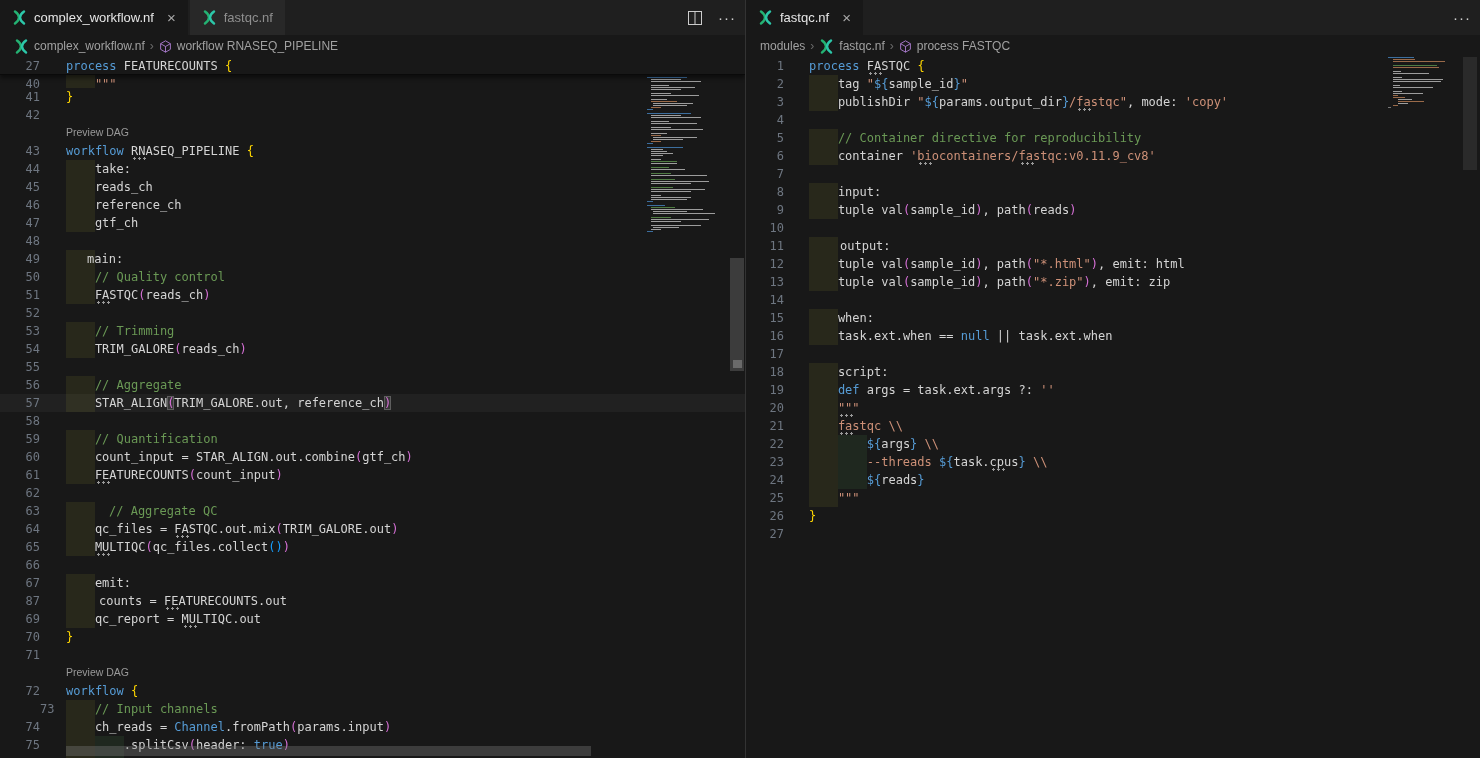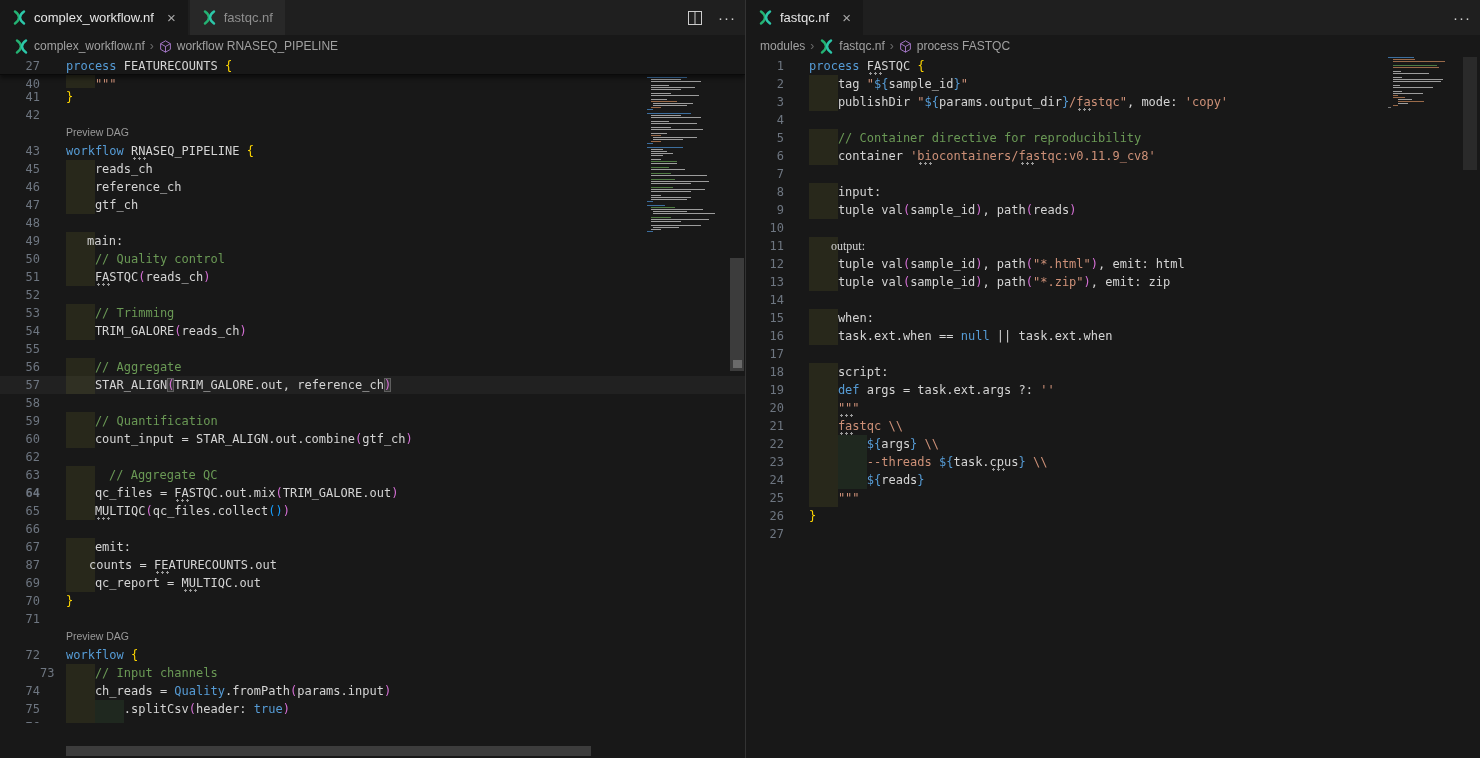--- a/index.html
+++ b/index.html
@@ -128,50 +128,52 @@
     <div class="editor" id="l-editor">
       <div id="l-sticky">
           <div class="row code sticky"><span class="gutter" style="width: 40px;">27</span><span class="ltext" style="left: 66px;"><span class="kw">process </span><span class="tx">FEATURECOUNTS </span><span class="b1">{</span></span></div>
         </div>
       <div id="l-rows">
           <div class="row code clip" style="height: 13px;"><span class="gutter" style="width: 40px;">40</span><span class="iblock i0" style="left: 66px; width: 28.88px;"></span><span class="ltext" style="left: 94.88px;"><span class="str h">"""</span></span></div>
           <div class="row code"><span class="gutter" style="width: 40px;">41</span><span class="ltext" style="left: 66px;"><span class="b1">}</span></span></div>
           <div class="row code"><span class="gutter" style="width: 40px;">42</span><span class="ltext" style="left: 66px;"></span></div>
           <div class="row lens" style="padding-left: 66px;">Preview DAG</div>
           <div class="row code"><span class="gutter" style="width: 40px;">43</span><span class="ltext" style="left: 66px;"><span class="kw">workflow </span><span class="tx h">RNASEQ_PIPELINE</span><span class="tx"> </span><span class="b1">{</span></span></div>
+          <div class="row code"><span class="gutter" style="width: 40px;">44</span><span class="iblock i0" style="left: 66px; width: 28.88px;"></span><span class="ltext" style="left: 94.88px;"><span class="tx">take:</span></span></div>
           <div class="row code"><span class="gutter" style="width: 40px;">45</span><span class="iblock i0" style="left: 66px; width: 28.88px;"></span><span class="ltext" style="left: 94.88px;"><span class="tx">reads_ch</span></span></div>
           <div class="row code"><span class="gutter" style="width: 40px;">46</span><span class="iblock i0" style="left: 66px; width: 28.88px;"></span><span class="ltext" style="left: 94.88px;"><span class="tx">reference_ch</span></span></div>
           <div class="row code"><span class="gutter" style="width: 40px;">47</span><span class="iblock i0" style="left: 66px; width: 28.88px;"></span><span class="ltext" style="left: 94.88px;"><span class="tx">gtf_ch</span></span></div>
           <div class="row code"><span class="gutter" style="width: 40px;">48</span><span class="ltext" style="left: 66px;"></span></div>
           <div class="row code"><span class="gutter" style="width: 40px;">49</span><span class="iblock i0" style="left: 66px; width: 28.88px;"></span><span class="ltext" style="left: 87px;"><span class="tx">main:</span></span></div>
           <div class="row code"><span class="gutter" style="width: 40px;">50</span><span class="iblock i0" style="left: 66px; width: 28.88px;"></span><span class="ltext" style="left: 94.88px;"><span class="cm">// Quality control</span></span></div>
           <div class="row code"><span class="gutter" style="width: 40px;">51</span><span class="iblock i0" style="left: 66px; width: 28.88px;"></span><span class="ltext" style="left: 94.88px;"><span class="tx h">FASTQC</span><span class="b2">(</span><span class="tx">reads_ch</span><span class="b2">)</span></span></div>
           <div class="row code"><span class="gutter" style="width: 40px;">52</span><span class="ltext" style="left: 66px;"></span></div>
           <div class="row code"><span class="gutter" style="width: 40px;">53</span><span class="iblock i0" style="left: 66px; width: 28.88px;"></span><span class="ltext" style="left: 94.88px;"><span class="cm">// Trimming</span></span></div>
           <div class="row code"><span class="gutter" style="width: 40px;">54</span><span class="iblock i0" style="left: 66px; width: 28.88px;"></span><span class="ltext" style="left: 94.88px;"><span class="tx">TRIM_GALORE</span><span class="b2">(</span><span class="tx">reads_ch</span><span class="b2">)</span></span></div>
           <div class="row code"><span class="gutter" style="width: 40px;">55</span><span class="ltext" style="left: 66px;"></span></div>
           <div class="row code"><span class="gutter" style="width: 40px;">56</span><span class="iblock i0" style="left: 66px; width: 28.88px;"></span><span class="ltext" style="left: 94.88px;"><span class="cm">// Aggregate</span></span></div>
           <div class="row code hlfill"><span class="gutter" style="width: 40px;">57</span><span class="iblock i0" style="left: 66px; width: 28.88px;"></span><span class="ltext" style="left: 94.88px;"><span class="tx">STAR_ALIGN</span><span class="b2 match">(</span><span class="tx">TRIM_GALORE.out, reference_ch</span><span class="b2 match">)</span></span></div>
           <div class="row code"><span class="gutter" style="width: 40px;">58</span><span class="ltext" style="left: 66px;"></span></div>
           <div class="row code"><span class="gutter" style="width: 40px;">59</span><span class="iblock i0" style="left: 66px; width: 28.88px;"></span><span class="ltext" style="left: 94.88px;"><span class="cm">// Quantification</span></span></div>
           <div class="row code"><span class="gutter" style="width: 40px;">60</span><span class="iblock i0" style="left: 66px; width: 28.88px;"></span><span class="ltext" style="left: 94.88px;"><span class="tx">count_input = STAR_ALIGN.out.combine</span><span class="b2">(</span><span class="tx">gtf_ch</span><span class="b2">)</span></span></div>
+          <div class="row code"><span class="gutter" style="width: 40px;">61</span><span class="iblock i0" style="left: 66px; width: 28.88px;"></span><span class="ltext" style="left: 94.88px;"><span class="tx h">FEATURECOUNTS</span><span class="b2">(</span><span class="tx">count_input</span><span class="b2">)</span></span></div>
           <div class="row code"><span class="gutter" style="width: 40px;">62</span><span class="ltext" style="left: 66px;"></span></div>
           <div class="row code"><span class="gutter" style="width: 40px;">63</span><span class="iblock i0" style="left: 66px; width: 28.88px;"></span><span class="ltext" style="left: 109px;"><span class="cm">// Aggregate QC</span></span></div>
-          <div class="row code"><span class="gutter" style="width: 40px; font-weight: bold;">64</span><span class="iblock i0" style="left: 66px; width: 28.88px;"></span><span class="ltext" style="left: 94.88px;"><span class="tx">qc_files = </span><span class="tx h">FASTQC</span><span class="tx">.out.mix</span><span class="b2">(</span><span class="tx">TRIM_GALORE.out</span><span class="b2">)</span></span></div>
+          <div class="row code"><span class="gutter" style="width: 40px;">64</span><span class="iblock i0" style="left: 66px; width: 28.88px;"></span><span class="ltext" style="left: 94.88px;"><span class="tx">qc_files = </span><span class="tx h">FASTQC</span><span class="tx">.out.mix</span><span class="b2">(</span><span class="tx">TRIM_GALORE.out</span><span class="b2">)</span></span></div>
           <div class="row code"><span class="gutter" style="width: 40px;">65</span><span class="iblock i0" style="left: 66px; width: 28.88px;"></span><span class="ltext" style="left: 94.88px;"><span class="tx h">MULTIQC</span><span class="b2">(</span><span class="tx">qc_files.collect</span><span class="b3">(</span><span class="b3">)</span><span class="b2">)</span></span></div>
           <div class="row code"><span class="gutter" style="width: 40px;">66</span><span class="ltext" style="left: 66px;"></span></div>
           <div class="row code"><span class="gutter" style="width: 40px;">67</span><span class="iblock i0" style="left: 66px; width: 28.88px;"></span><span class="ltext" style="left: 94.88px;"><span class="tx">emit:</span></span></div>
-          <div class="row code"><span class="gutter" style="width: 40px;">87</span><span class="iblock i0" style="left: 66px; width: 28.88px;"></span><span class="ltext" style="left: 89px;"><span class="tx">counts = </span><span class="tx h">FEATURECOUNTS</span><span class="tx">.out</span></span></div>
+          <div class="row code"><span class="gutter" style="width: 40px;">87</span><span class="iblock i0" style="left: 66px; width: 28.88px;"></span><span class="ltext" style="left: 99px;"><span class="tx">counts = </span><span class="tx h">FEATURECOUNTS</span><span class="tx">.out</span></span></div>
           <div class="row code"><span class="gutter" style="width: 40px;">69</span><span class="iblock i0" style="left: 66px; width: 28.88px;"></span><span class="ltext" style="left: 94.88px;"><span class="tx">qc_report = </span><span class="tx h">MULTIQC</span><span class="tx">.out</span></span></div>
           <div class="row code"><span class="gutter" style="width: 40px;">70</span><span class="ltext" style="left: 66px;"><span class="b1">}</span></span></div>
           <div class="row code"><span class="gutter" style="width: 40px;">71</span><span class="ltext" style="left: 66px;"></span></div>
           <div class="row lens" style="padding-left: 66px;">Preview DAG</div>
           <div class="row code"><span class="gutter" style="width: 40px;">72</span><span class="ltext" style="left: 66px; text-align: right;"><span class="kw">workflow </span><span class="b1">{</span></span></div>
           <div class="row code"><span class="gutter" style="width: 40px; padding-left: 40px;">73</span><span class="iblock i0" style="left: 66px; width: 28.88px;"></span><span class="ltext" style="left: 94.88px;"><span class="cm">// Input channels</span></span></div>
-          <div class="row code"><span class="gutter" style="width: 40px;">74</span><span class="iblock i0" style="left: 66px; width: 28.88px;"></span><span class="ltext" style="left: 94.88px;"><span class="tx">ch_reads = </span><span class="kw">Quality</span><span class="tx">.fromPath</span><span class="b2">(</span><span class="tx">params.input</span><span class="b2">)</span></span></div>
+          <div class="row code"><span class="gutter" style="width: 40px;">74</span><span class="iblock i0" style="left: 66px; width: 28.88px;"></span><span class="ltext" style="left: 94.88px;"><span class="tx">ch_reads = </span><span class="kw">Channel</span><span class="tx">.fromPath</span><span class="b2">(</span><span class="tx">params.input</span><span class="b2">)</span></span></div>
           <div class="row code"><span class="gutter" style="width: 40px;">75</span><span class="iblock i0" style="left: 66px; width: 28.88px;"></span><span class="iblock i1" style="left: 94.88px; width: 28.88px;"></span><span class="ltext" style="left: 123.76px;"><span class="tx">.splitCsv</span><span class="b2">(</span><span class="tx">header: </span><span class="kw">true</span><span class="b2">)</span></span></div>
           <div class="row code clip" style="height: 5px;"><span class="gutter" style="width: 40px;">76</span><span class="iblock i0" style="left: 66px; width: 28.88px;"></span><span class="iblock i1" style="left: 94.88px; width: 28.88px;"></span><span class="ltext" style="left: 123.76px;"></span></div>
         </div>
       <div class="minimap" id="l-minimap" style="left:647px; width:82px; height:178px;">
           <div class="mm-row">
             <div class="mm-bar mm-g" style="left: 0px; width: 30px;"></div>
           </div>
           <div class="mm-row"></div>
           <div class="mm-row">
             <div class="mm-bar mm-g" style="left: 0px; width: 6px;"></div>
@@ -441,21 +443,21 @@
           <div class="row code"><span class="gutter" style="width: 38px;">1</span><span class="ltext" style="left: 63px;"><span class="kw">process </span><span class="tx h">FASTQC </span><span class="b1">{</span></span></div>
           <div class="row code"><span class="gutter" style="width: 38px;">2</span><span class="iblock i0" style="left: 63px; width: 28.88px;"></span><span class="ltext" style="left: 91.88px;"><span class="tx">tag </span><span class="str">"</span><span class="ib">${</span><span class="tx">sample_id</span><span class="ib">}</span><span class="str">"</span></span></div>
           <div class="row code"><span class="gutter" style="width: 38px;">3</span><span class="iblock i0" style="left: 63px; width: 28.88px;"></span><span class="ltext" style="left: 91.88px;"><span class="tx">publishDir </span><span class="str">"</span><span class="ib">${</span><span class="tx">params.output_dir</span><span class="ib">}</span><span class="str">/</span><span class="str h">fastqc</span><span class="str">"</span><span class="tx">, mode: </span><span class="str">'copy'</span></span></div>
           <div class="row code"><span class="gutter" style="width: 38px;">4</span><span class="ltext" style="left: 63px;"></span></div>
           <div class="row code"><span class="gutter" style="width: 38px;">5</span><span class="iblock i0" style="left: 63px; width: 28.88px;"></span><span class="ltext" style="left: 91.88px;"><span class="cm">// Container directive for reproducibility</span></span></div>
           <div class="row code"><span class="gutter" style="width: 38px;">6</span><span class="iblock i0" style="left: 63px; width: 28.88px;"></span><span class="ltext" style="left: 91.88px;"><span class="tx">container </span><span class="str">'</span><span class="str h">biocontainers</span><span class="str">/</span><span class="str h">fastqc</span><span class="str">:v0.11.9_cv8'</span></span></div>
           <div class="row code"><span class="gutter" style="width: 38px;">7</span><span class="ltext" style="left: 63px;"></span></div>
           <div class="row code"><span class="gutter" style="width: 38px;">8</span><span class="iblock i0" style="left: 63px; width: 28.88px;"></span><span class="ltext" style="left: 91.88px;"><span class="tx">input:</span></span></div>
           <div class="row code"><span class="gutter" style="width: 38px;">9</span><span class="iblock i0" style="left: 63px; width: 28.88px;"></span><span class="ltext" style="left: 91.88px;"><span class="tx">tuple val</span><span class="b2">(</span><span class="tx">sample_id</span><span class="b2">)</span><span class="tx">, path</span><span class="b2">(</span><span class="tx">reads</span><span class="b2">)</span></span></div>
           <div class="row code"><span class="gutter" style="width: 38px;">10</span><span class="ltext" style="left: 63px;"></span></div>
-          <div class="row code"><span class="gutter" style="width: 38px;">11</span><span class="iblock i0" style="left: 63px; width: 28.88px;"></span><span class="ltext" style="left: 85px; font-family: Liberation Serif, serif;"><span class="tx">output:</span></span></div>
+          <div class="row code"><span class="gutter" style="width: 38px;">11</span><span class="iblock i0" style="left: 63px; width: 28.88px;"></span><span class="ltext" style="left: 94px;"><span class="tx">output:</span></span></div>
           <div class="row code"><span class="gutter" style="width: 38px;">12</span><span class="iblock i0" style="left: 63px; width: 28.88px;"></span><span class="ltext" style="left: 91.88px;"><span class="tx">tuple val</span><span class="b2">(</span><span class="tx">sample_id</span><span class="b2">)</span><span class="tx">, path</span><span class="b2">(</span><span class="str">"*.html"</span><span class="b2">)</span><span class="tx">, emit: html</span></span></div>
           <div class="row code"><span class="gutter" style="width: 38px;">13</span><span class="iblock i0" style="left: 63px; width: 28.88px;"></span><span class="ltext" style="left: 91.88px;"><span class="tx">tuple val</span><span class="b2">(</span><span class="tx">sample_id</span><span class="b2">)</span><span class="tx">, path</span><span class="b2">(</span><span class="str">"*.zip"</span><span class="b2">)</span><span class="tx">, emit: zip</span></span></div>
           <div class="row code"><span class="gutter" style="width: 38px;">14</span><span class="ltext" style="left: 63px;"></span></div>
           <div class="row code"><span class="gutter" style="width: 38px;">15</span><span class="iblock i0" style="left: 63px; width: 28.88px;"></span><span class="ltext" style="left: 91.88px;"><span class="tx">when:</span></span></div>
           <div class="row code"><span class="gutter" style="width: 38px;">16</span><span class="iblock i0" style="left: 63px; width: 28.88px;"></span><span class="ltext" style="left: 91.88px;"><span class="tx">task.ext.when == </span><span class="kw">null</span><span class="tx"> || task.ext.when</span></span></div>
           <div class="row code"><span class="gutter" style="width: 38px;">17</span><span class="ltext" style="left: 63px;"></span></div>
           <div class="row code"><span class="gutter" style="width: 38px;">18</span><span class="iblock i0" style="left: 63px; width: 28.88px;"></span><span class="ltext" style="left: 91.88px;"><span class="tx">script:</span></span></div>
           <div class="row code"><span class="gutter" style="width: 38px;">19</span><span class="iblock i0" style="left: 63px; width: 28.88px;"></span><span class="ltext" style="left: 91.88px;"><span class="kw">def</span><span class="tx"> args = task.ext.args ?: </span><span class="str">''</span></span></div>
           <div class="row code"><span class="gutter" style="width: 38px;">20</span><span class="iblock i0" style="left: 63px; width: 28.88px;"></span><span class="ltext" style="left: 91.88px;"><span class="str h">"""</span></span></div>
           <div class="row code"><span class="gutter" style="width: 38px;">21</span><span class="iblock i0" style="left: 63px; width: 28.88px;"></span><span class="ltext" style="left: 91.88px;"><span class="str h">fastqc</span><span class="str"> \\</span></span></div>

